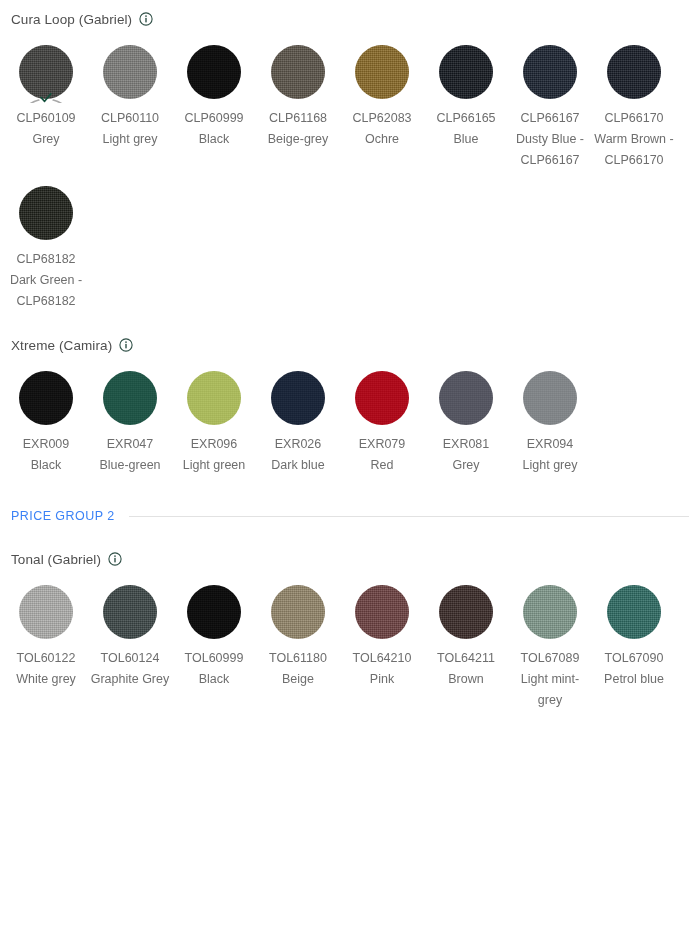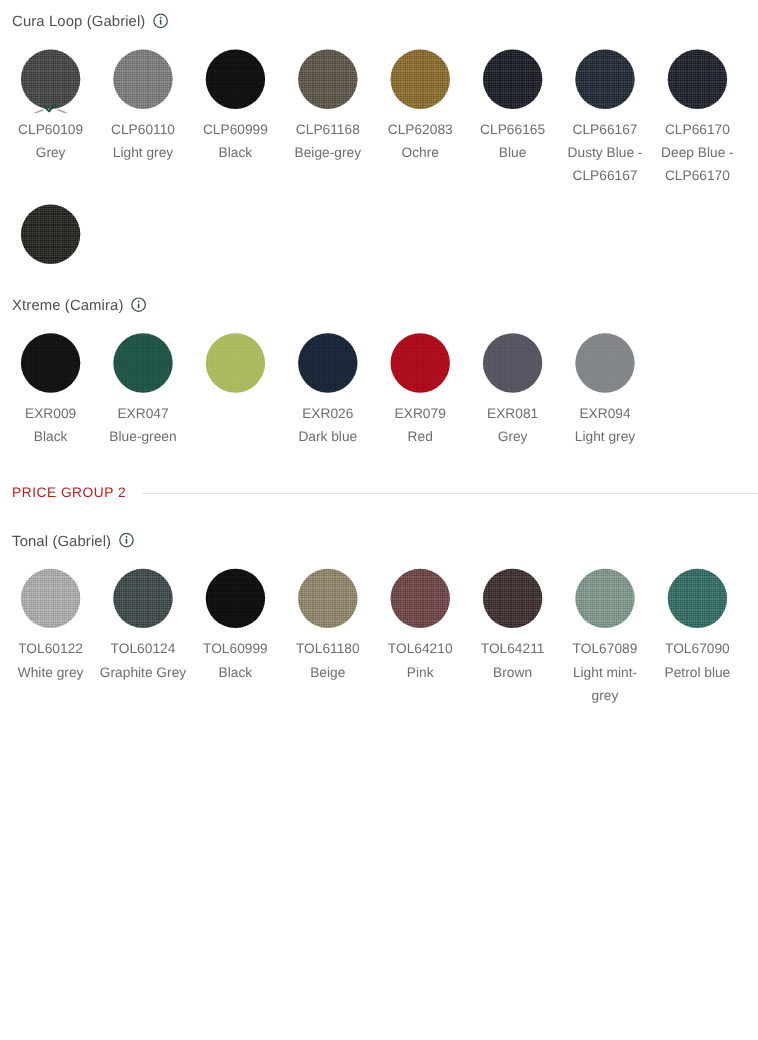--- a/index.html
+++ b/index.html
@@ -45,21 +45,21 @@
   
   .price-group {
     display: flex;
     align-items: center;
     gap: 14px;
     padding: 0 0 0 11px;
     height: 20px;
   }
   .price-group-label {
     font-size: 12.5px;
-    color: #b91c1c;
+    color: #3b82f6;
     letter-spacing: 0.45px;
     white-space: nowrap;
   }
   .price-group-rule {
     flex: 1 1 auto;
     height: 1px;
     background: #e2e2e2;
   }
 
   
@@ -226,26 +226,30 @@
             <span class="swatch-code">CLP66167</span>
             <span class="swatch-name">Dusty Blue - CLP66167</span>
           </div>
         </div>
         <div class="swatch-cell">
           <div class="swatch-disc-wrap">
             <div class="swatch-disc" style="background: rgb(23, 28, 38);"></div>
           </div>
           <div class="swatch-label">
             <span class="swatch-code">CLP66170</span>
-            <span class="swatch-name">Deep Blue - CLP66170</span>
+            <span class="swatch-name">Warm Brown - CLP66170</span>
           </div>
         </div>
         <div class="swatch-cell">
           <div class="swatch-disc-wrap">
             <div class="swatch-disc" style="background: rgb(30, 32, 25);"></div>
+          </div>
+          <div class="swatch-label">
+            <span class="swatch-code">CLP68182</span>
+            <span class="swatch-name">Dark Green - CLP68182</span>
           </div>
         </div>
       </div>
   </div>
 
   <div class="spacer-22"></div>
 
   <div>
     <div class="section-header">
       <span class="section-title">Xtreme (Camira)</span>
@@ -273,20 +277,24 @@
           </div>
           <div class="swatch-label">
             <span class="swatch-code">EXR047</span>
             <span class="swatch-name">Blue-green</span>
           </div>
         </div>
         <div class="swatch-cell flat">
           <div class="swatch-disc-wrap">
             <div class="swatch-disc" style="background: rgb(173, 189, 92);"></div>
           </div>
+          <div class="swatch-label">
+            <span class="swatch-code">EXR096</span>
+            <span class="swatch-name">Light green</span>
+          </div>
         </div>
         <div class="swatch-cell flat">
           <div class="swatch-disc-wrap">
             <div class="swatch-disc" style="background: rgb(24, 35, 55);"></div>
           </div>
           <div class="swatch-label">
             <span class="swatch-code">EXR026</span>
             <span class="swatch-name">Dark blue</span>
           </div>
         </div>

